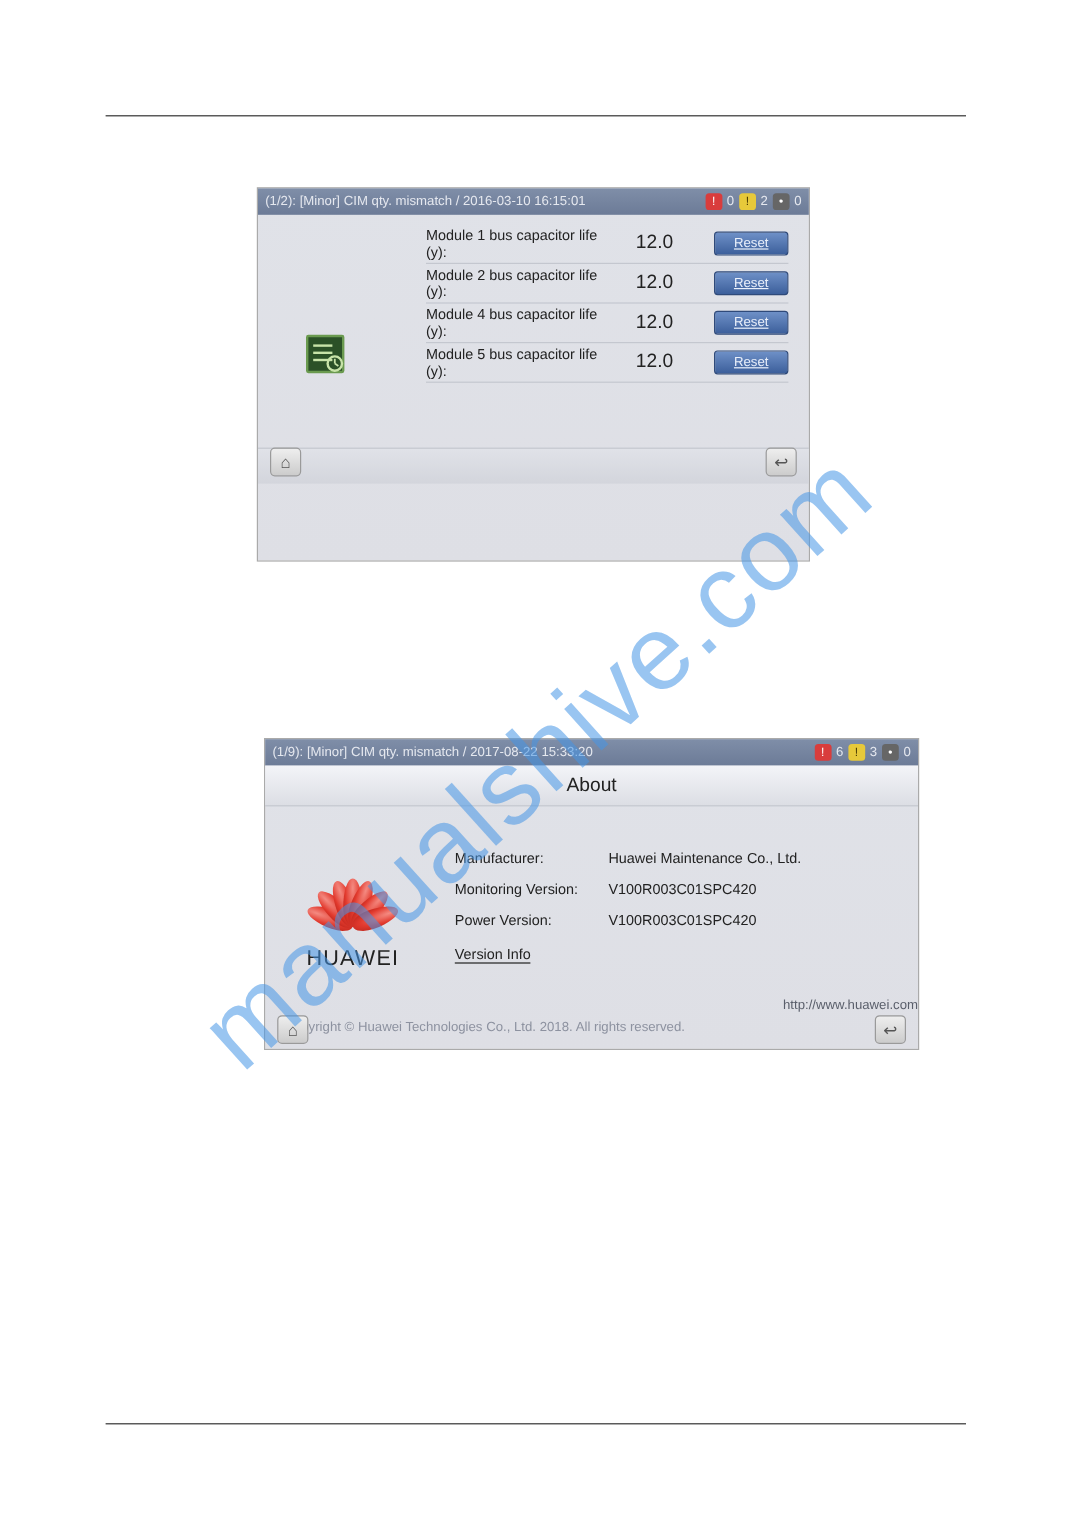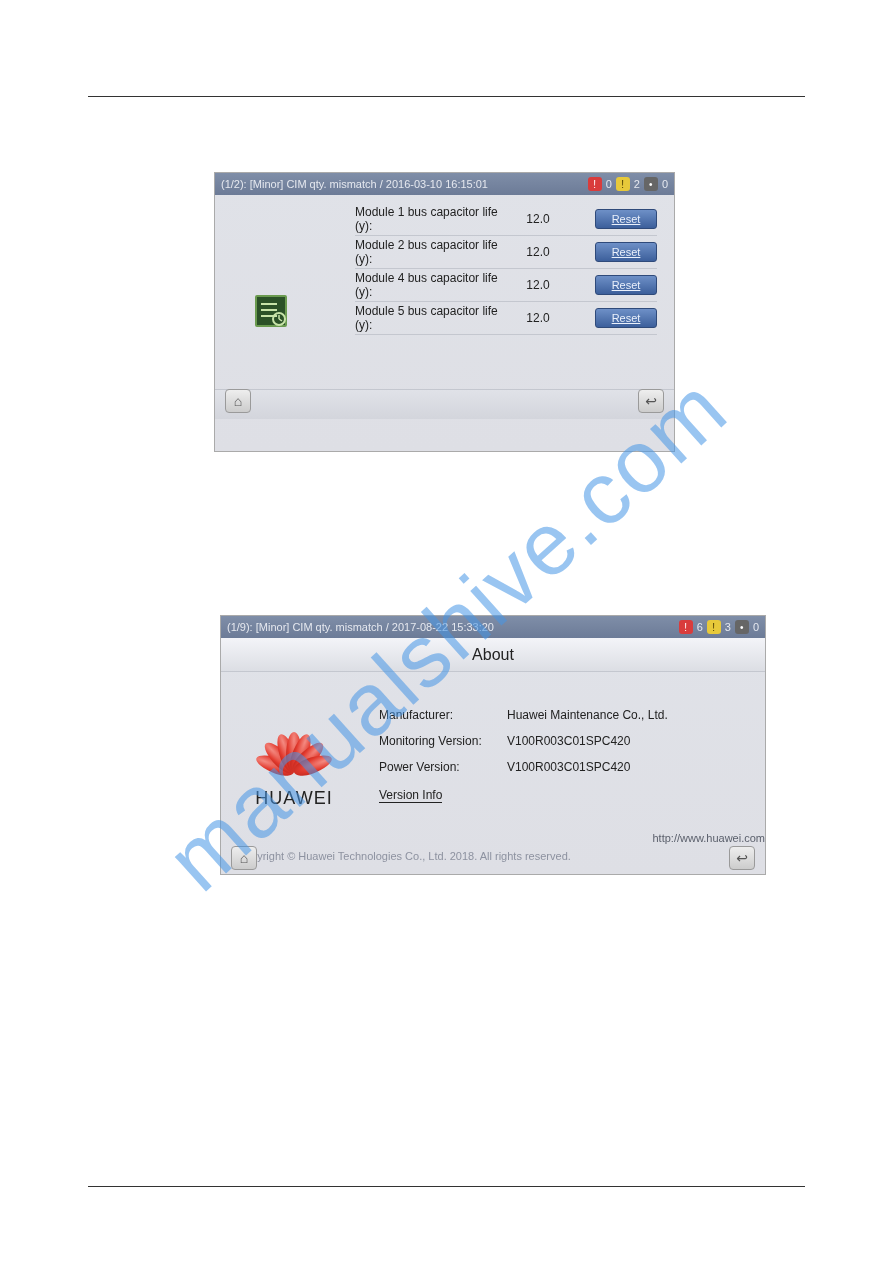--- a/index.html
+++ b/index.html
@@ -26,26 +26,25 @@
     position: absolute;
     bottom: 76px; left: 88px; right: 88px;
     border-top: 1px solid #333;
   }
 
   .screenshot1 {
     position: absolute;
     left: 214px;
     top: 156px;
     width: 461px;
-    height: 280px;
+    height: 312px;
     border: 1px solid #aaa;
     background: linear-gradient(#e0e2e8, #dedfe5);
     font-size: 12px;
     color: #222;
-    margin-top: 16px;
   }
   .screenshot2 {
     position: absolute;
     left: 220px;
     top: 615px;
     width: 546px;
     height: 260px;
     border: 1px solid #aaa;
     background: linear-gradient(#e0e2e8, #dedfe5);
     font-size: 12px;
@@ -100,21 +99,21 @@
     width: 302px;
     margin-left: 50px;
   }
   .s1-row {
     display: flex;
     align-items: center;
     border-bottom: 1px solid #c4c7cf;
     padding: 2px 0;
   }
   .s1-label { width: 160px; font-size: 12px; line-height: 14px; }
-  .s1-value { width: 46px; text-align: center; font-size: 12px; }
+  .s1-value { width: 46px; text-align: right; font-size: 16px; }
   .reset-btn {
     width: 62px; height: 20px;
     background: linear-gradient(#6e90c7, #3c5f9b);
     border: 1px solid #2f4a7a;
     border-radius: 3px;
     color: #eaf0fb;
     font-size: 11px;
     text-align: center;
     line-height: 18px;
     margin-left: auto;

